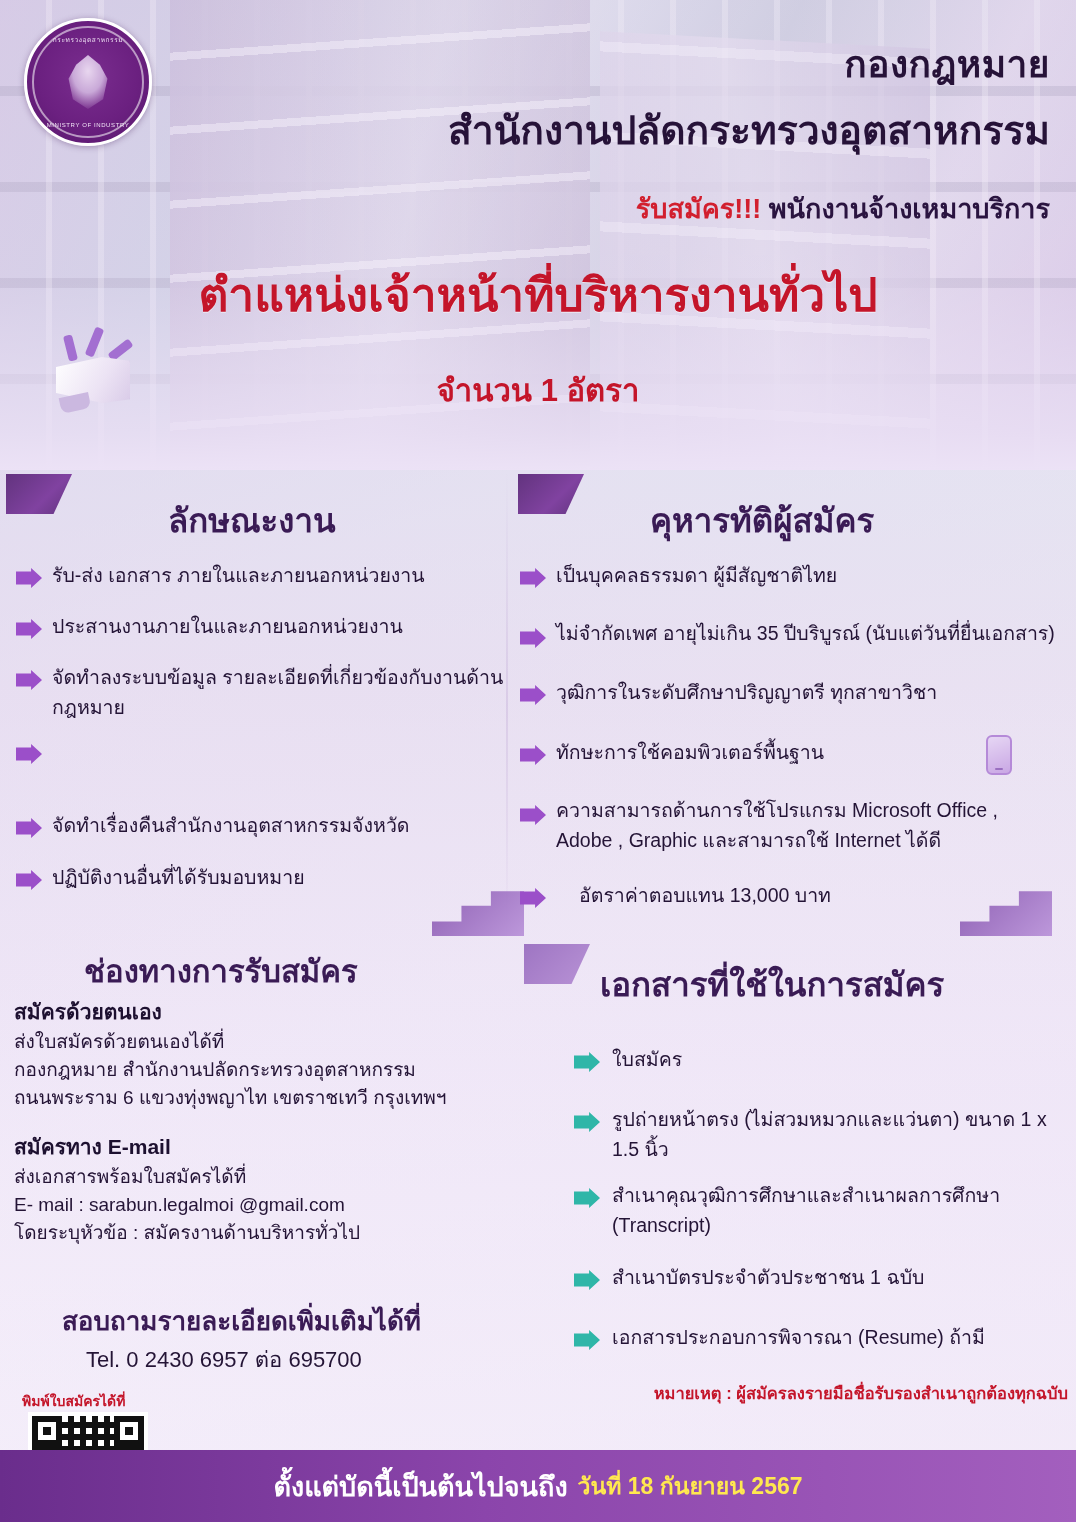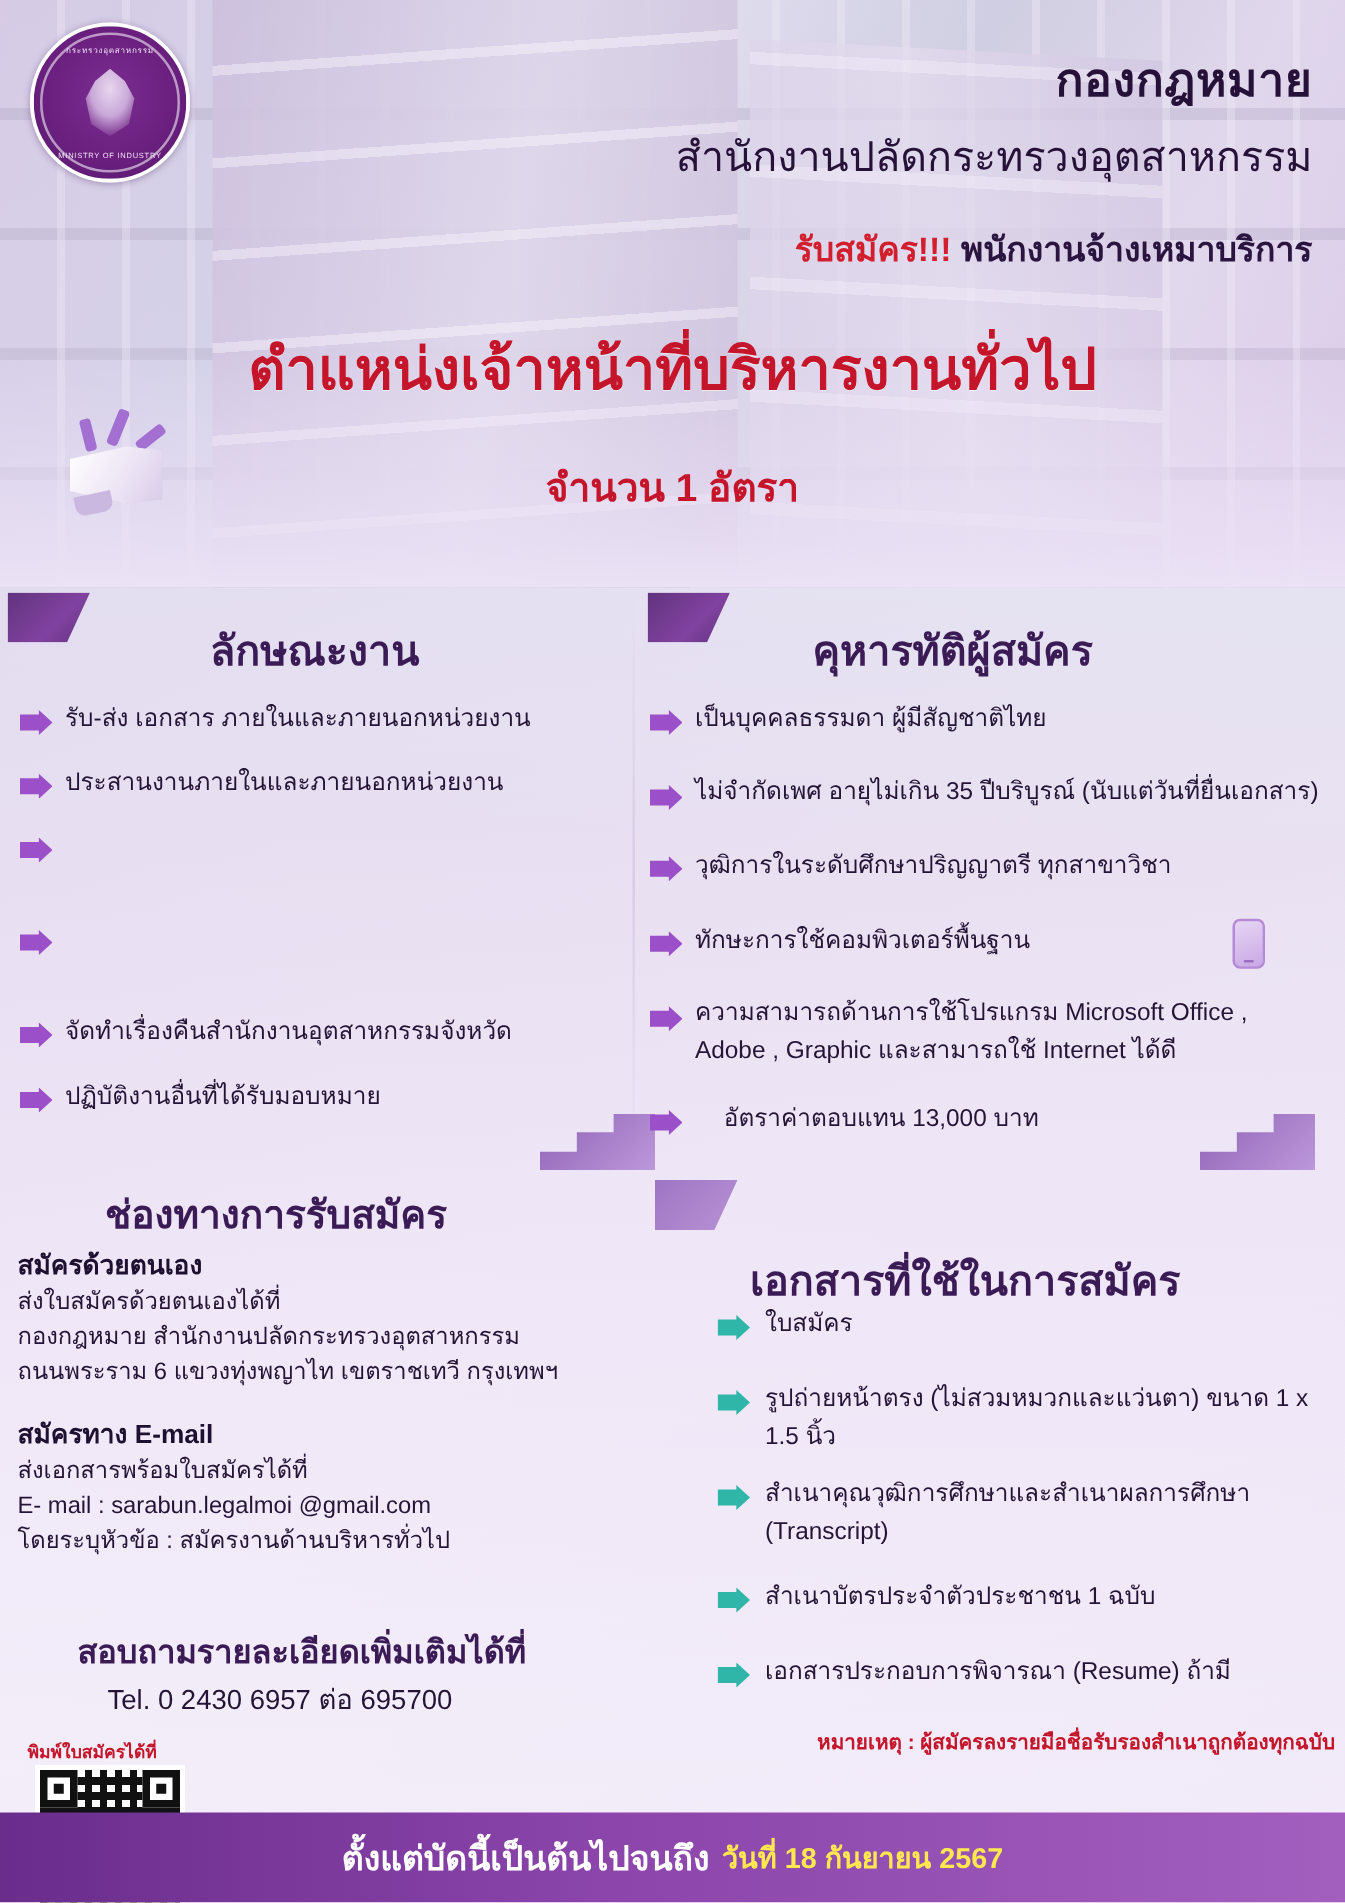--- a/index.html
+++ b/index.html
@@ -77,21 +77,21 @@
       radial-gradient(ellipse at 50% 30%, #e8d6ef 0%, #c9a9d8 40%, rgba(200,160,215,0.15) 70%);
     clip-path: polygon(50% 0%, 72% 18%, 86% 44%, 78% 82%, 50% 100%, 22% 82%, 14% 44%, 28% 18%);
   }
   
   .hdr {
     position: absolute; right: 26px; top: 34px; width: 680px;
     text-align: right;
     color: #2a1440;
   }
   .hdr-l1 { font-size: 37px; font-weight: bold; color: #261238; letter-spacing: .5px; }
-  .hdr-l2 { font-size: 33px; font-weight: normal; color: #261238; margin-top: 6px; }
+  .hdr-l2 { font-size: 39px; font-weight: bold; color: #261238; margin-top: 6px; }
   .hdr-l3 { margin-top: 26px; font-size: 27px; font-weight: bold; color: #2a1440; }
   .hdr-l3 .red { color: #d21f2e; }
   .title-main {
     position: absolute; left: 0; right: 0; top: 258px;
     text-align: center;
     font-size: 46px; font-weight: bold;
     color: #c4152a;
     text-shadow: 0 1px 0 rgba(255,255,255,0.55);
   }
   .title-sub {
@@ -244,20 +244,21 @@
   <div class="ribbon" style="left:6px; top:474px;"></div>
   <div class="sec-head" style="left:168px; top:494px;">ลักษณะงาน</div>
 
   <div class="arrow" style="left:16px; top:568px;"></div>
   <div class="li" style="left:52px; top:560px; width:470px;">รับ-ส่ง เอกสาร ภายในและภายนอกหน่วยงาน</div>
 
   <div class="arrow" style="left:16px; top:619px;"></div>
   <div class="li" style="left:52px; top:611px; width:470px;">ประสานงานภายในและภายนอกหน่วยงาน</div>
 
   <div class="arrow" style="left:16px; top:670px;"></div>
+  <div class="li" style="left:52px; top:662px; width:455px;">จัดทำลงระบบข้อมูล รายละเอียดที่เกี่ยวข้องกับงานด้านกฎหมาย</div>
 
   <div class="arrow" style="left:16px; top:744px;"></div>
 
   <div class="arrow" style="left:16px; top:818px;"></div>
   <div class="li" style="left:52px; top:810px; width:470px;">จัดทำเรื่องคืนสำนักงานอุตสาหกรรมจังหวัด</div>
 
   <div class="arrow" style="left:16px; top:870px;"></div>
   <div class="li" style="left:52px; top:862px; width:470px;">ปฏิบัติงานอื่นที่ได้รับมอบหมาย</div>
 
   <div class="stairs" style="left:432px; top:880px;"></div>
@@ -314,21 +315,21 @@
       <div class="qr-eye tr">
           <i></i>
         </div>
       <div class="qr-eye bl">
           <i></i>
         </div>
     </div>
   </div>
 
   <div class="ribbon lite" style="left:524px; top:944px;"></div>
-  <div class="sec-head" style="left:600px; top:998px;">เอกสารที่ใช้ในการสมัคร</div>
+  <div class="sec-head" style="left:600px; top:958px;">เอกสารที่ใช้ในการสมัคร</div>
 
   <div class="arrow teal" style="left:574px; top:1052px;"></div>
   <div class="li" style="left:612px; top:1044px; width:440px;">ใบสมัคร</div>
 
   <div class="arrow teal" style="left:574px; top:1112px;"></div>
   <div class="li" style="left:612px; top:1104px; width:440px;">รูปถ่ายหน้าตรง (ไม่สวมหมวกและแว่นตา) ขนาด 1 x 1.5 นิ้ว</div>
 
   <div class="arrow teal" style="left:574px; top:1188px;"></div>
   <div class="li" style="left:612px; top:1180px; width:445px;">สำเนาคุณวุฒิการศึกษาและสำเนาผลการศึกษา (Transcript)</div>
 

